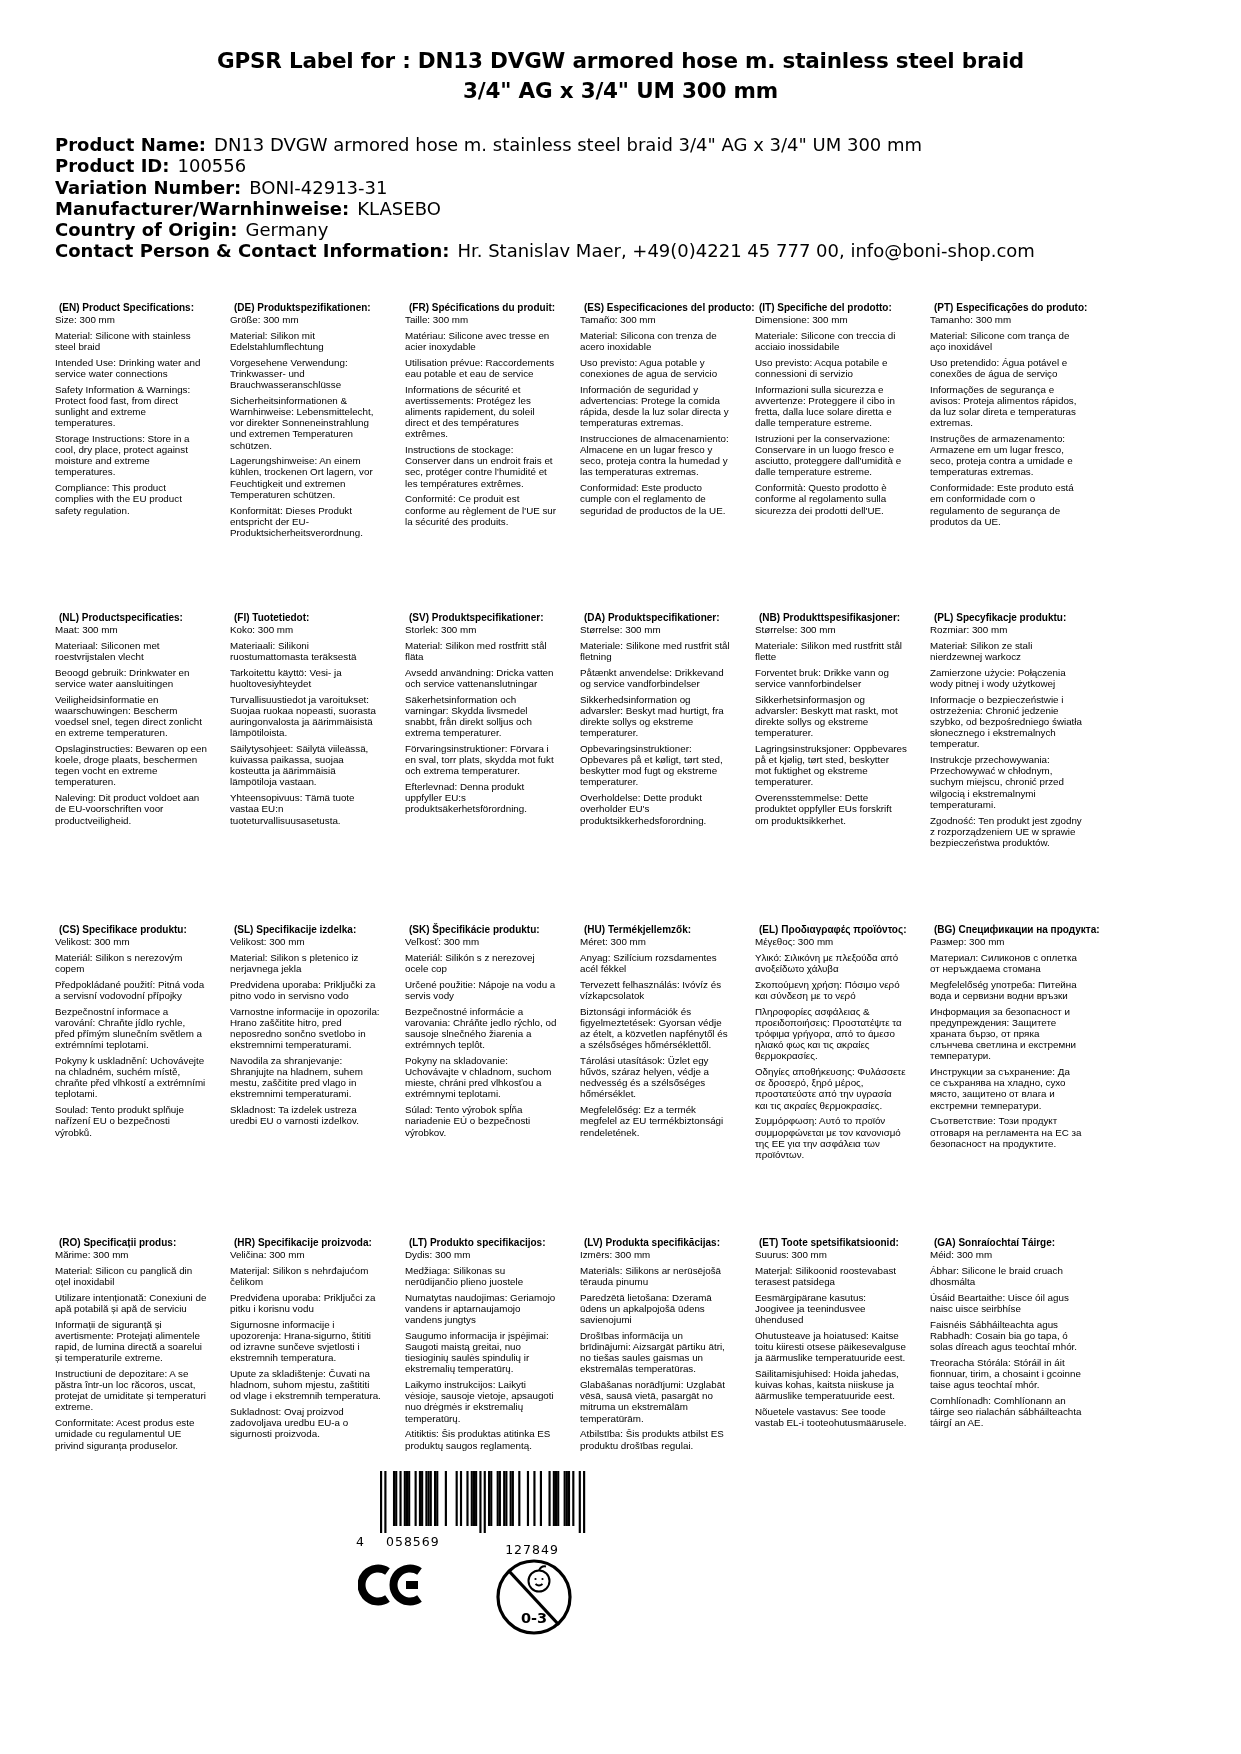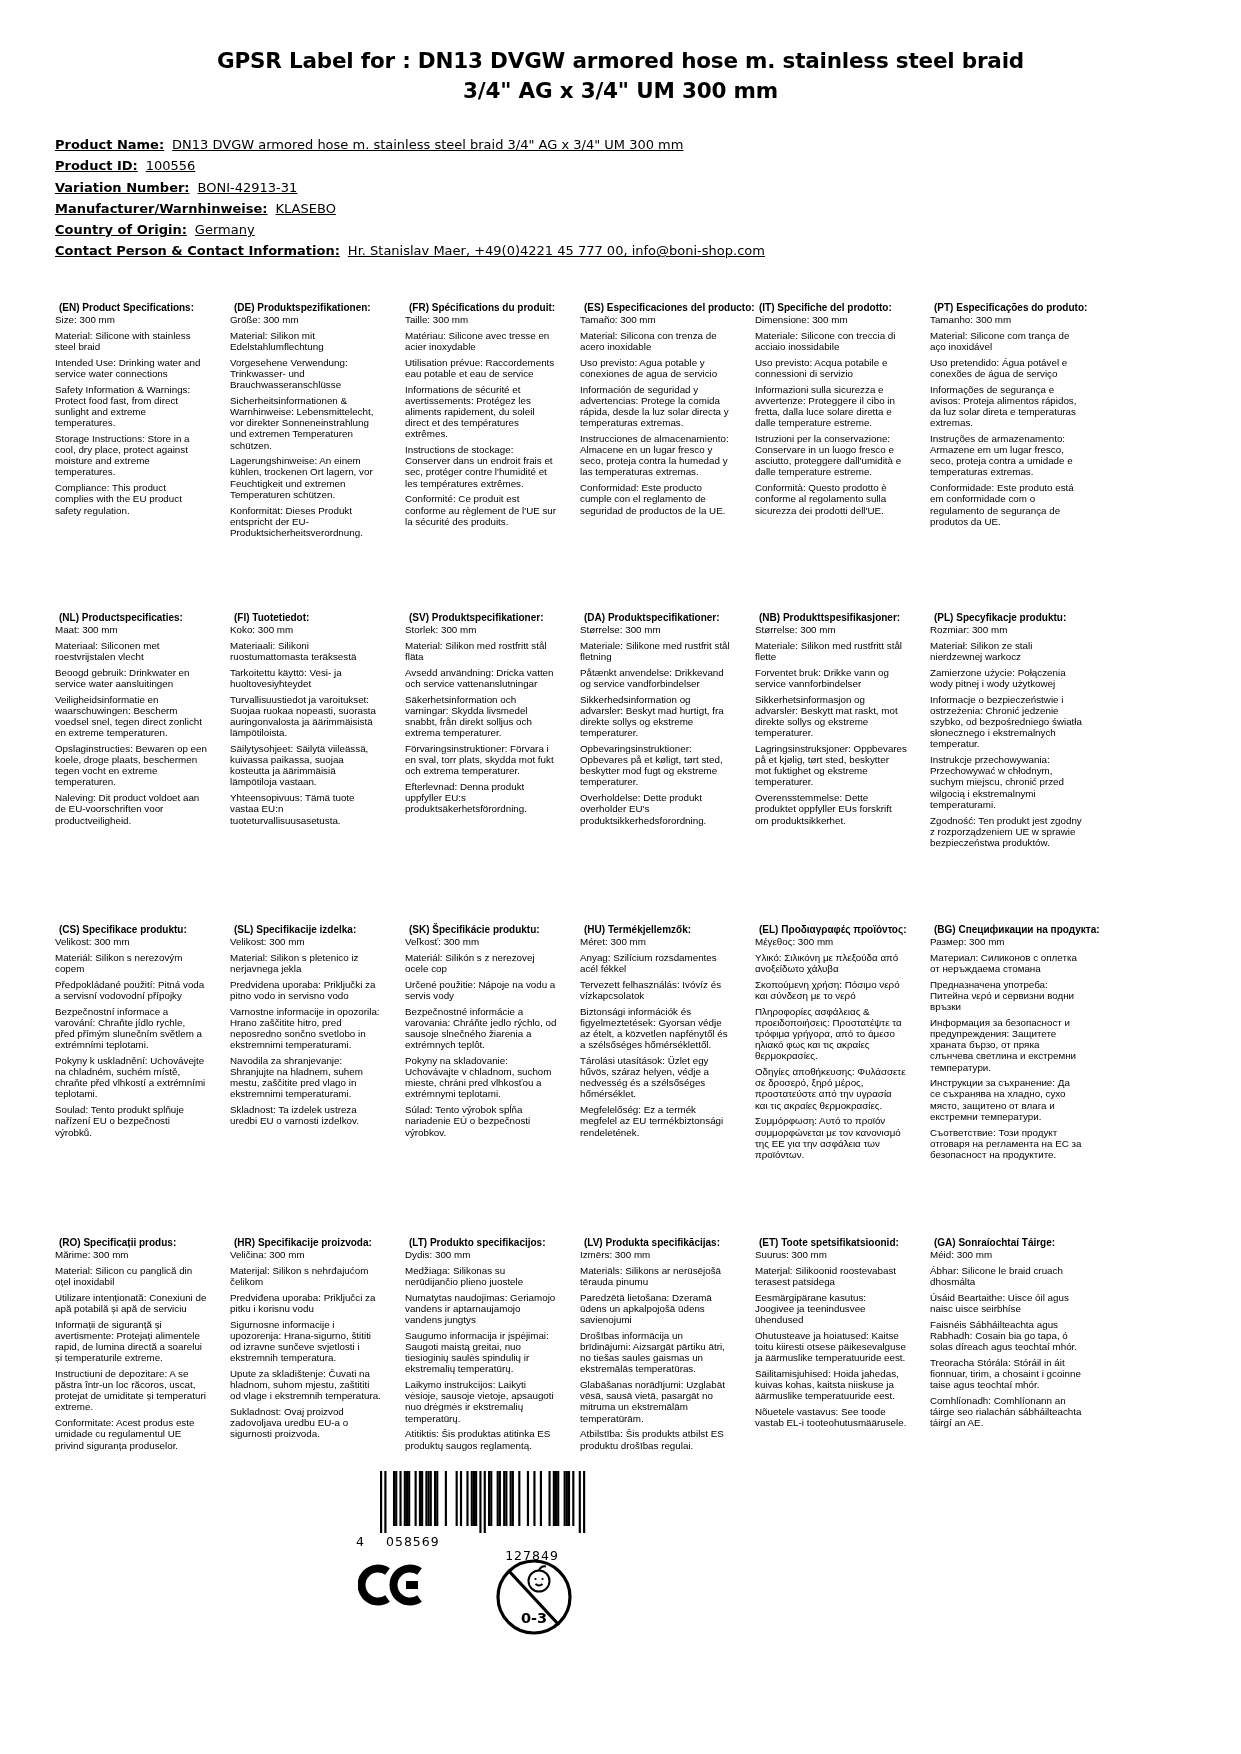--- a/index.html
+++ b/index.html
@@ -4,40 +4,40 @@
 <style>
   html,body { margin:0; padding:0; background:#ffffff; }
   .page {
     position:relative; width:1241px; height:1754px; background:#fff; color:#000;
     font-family:"DejaVu Sans","Liberation Sans",sans-serif; overflow:hidden;
   }
   .title {
     margin:0; padding-top:46px; text-align:center;
     font-size:21.5px; font-weight:bold; line-height:30px; letter-spacing:-0.2px;
   }
-  .product-info { margin:28px 20px 0 55px; font-size:13px; line-height:21.3px;text-decoration:underline; }
+  .product-info { margin:28px 20px 0 55px; font-size:18px; line-height:21.3px; }
   .pi-label { font-weight:bold; margin-right:8px; }
   .specs-grid {
     margin:40px 0 0 55px;
     display:grid;
     grid-template-columns:repeat(6,152px);
     column-gap:23px;
     grid-template-rows:310px 312px 313px auto;
     font-family:"Liberation Sans",sans-serif;
   }
   .spec-cell { font-size:9.8px; line-height:11.2px; }
   .spec-header { font-weight:bold; font-size:10px; white-space:nowrap; margin:0 0 1px 4px; }
   .spec-item { margin:0 0 4.5px 0; }
   .footer { position:relative; height:230px; margin-top:16px; }
   .barcode-block { position:absolute; left:380px; top:0; width:206px; }
   .barcode-digits { position:absolute; top:63px; left:0; width:206px; height:16px;
     font-size:12.5px; font-family:"DejaVu Sans",sans-serif; }
   .bd-lead  { position:absolute; left:-24px; top:0; }
   .bd-left  { position:absolute; left:6px;  width:92px; text-align:left; top:0; letter-spacing:1px; }
-  .bd-right { position:absolute; left:106px; width:92px; text-align:center; top:14px; letter-spacing:1px; }
+  .bd-right { position:absolute; left:106px; width:92px; text-align:center; top:8px; letter-spacing:1px; }
   .ce-mark { position:absolute; left:358px; top:92px; }
   .age-warning { position:absolute; left:494px; top:80px; }
 </style>
 </head>
 <body>
 
 <div class="page">
 
   <h1 class="title"><span>GPSR Label for : DN13 DVGW armored hose m. stainless steel braid</span><br><span>3/4" AG x 3/4" UM 300 mm</span></h1>
 
@@ -201,21 +201,21 @@
         <p class="spec-item">Υλικό: Σιλικόνη με πλεξούδα από ανοξείδωτο χάλυβα</p>
         <p class="spec-item">Σκοπούμενη χρήση: Πόσιμο νερό και σύνδεση με το νερό</p>
         <p class="spec-item">Πληροφορίες ασφάλειας &amp; προειδοποιήσεις: Προστατέψτε τα τρόφιμα γρήγορα, από το άμεσο ηλιακό φως και τις ακραίες θερμοκρασίες.</p>
         <p class="spec-item">Οδηγίες αποθήκευσης: Φυλάσσετε σε δροσερό, ξηρό μέρος, προστατεύστε από την υγρασία και τις ακραίες θερμοκρασίες.</p>
         <p class="spec-item">Συμμόρφωση: Αυτό το προϊόν συμμορφώνεται με τον κανονισμό της ΕΕ για την ασφάλεια των προϊόντων.</p>
       </div>
       <div class="spec-cell">
         <div class="spec-header">(BG) Спецификации на продукта:</div>
         <p class="spec-item">Размер: 300 mm</p>
         <p class="spec-item">Материал: Силиконов с оплетка от неръждаема стомана</p>
-        <p class="spec-item">Предназначена употреба: Питейна νερό и сервизни водни връзки</p>
+        <p class="spec-item">Megfelelőség употреба: Питейна вода и сервизни водни връзки</p>
         <p class="spec-item">Информация за безопасност и предупреждения: Защитете храната бързо, от пряка слънчева светлина и екстремни температури.</p>
         <p class="spec-item">Инструкции за съхранение: Да се съхранява на хладно, сухо място, защитено от влага и екстремни температури.</p>
         <p class="spec-item">Съответствие: Този продукт отговаря на регламента на ЕС за безопасност на продуктите.</p>
       </div>
       <div class="spec-cell">
         <div class="spec-header">(RO) Specificații produs:</div>
         <p class="spec-item">Mărime: 300 mm</p>
         <p class="spec-item">Material: Silicon cu panglică din oțel inoxidabil</p>
         <p class="spec-item">Utilizare intenționată: Conexiuni de apă potabilă și apă de serviciu</p>
         <p class="spec-item">Informații de siguranță și avertismente: Protejați alimentele rapid, de lumina directă a soarelui și temperaturile extreme.</p>

